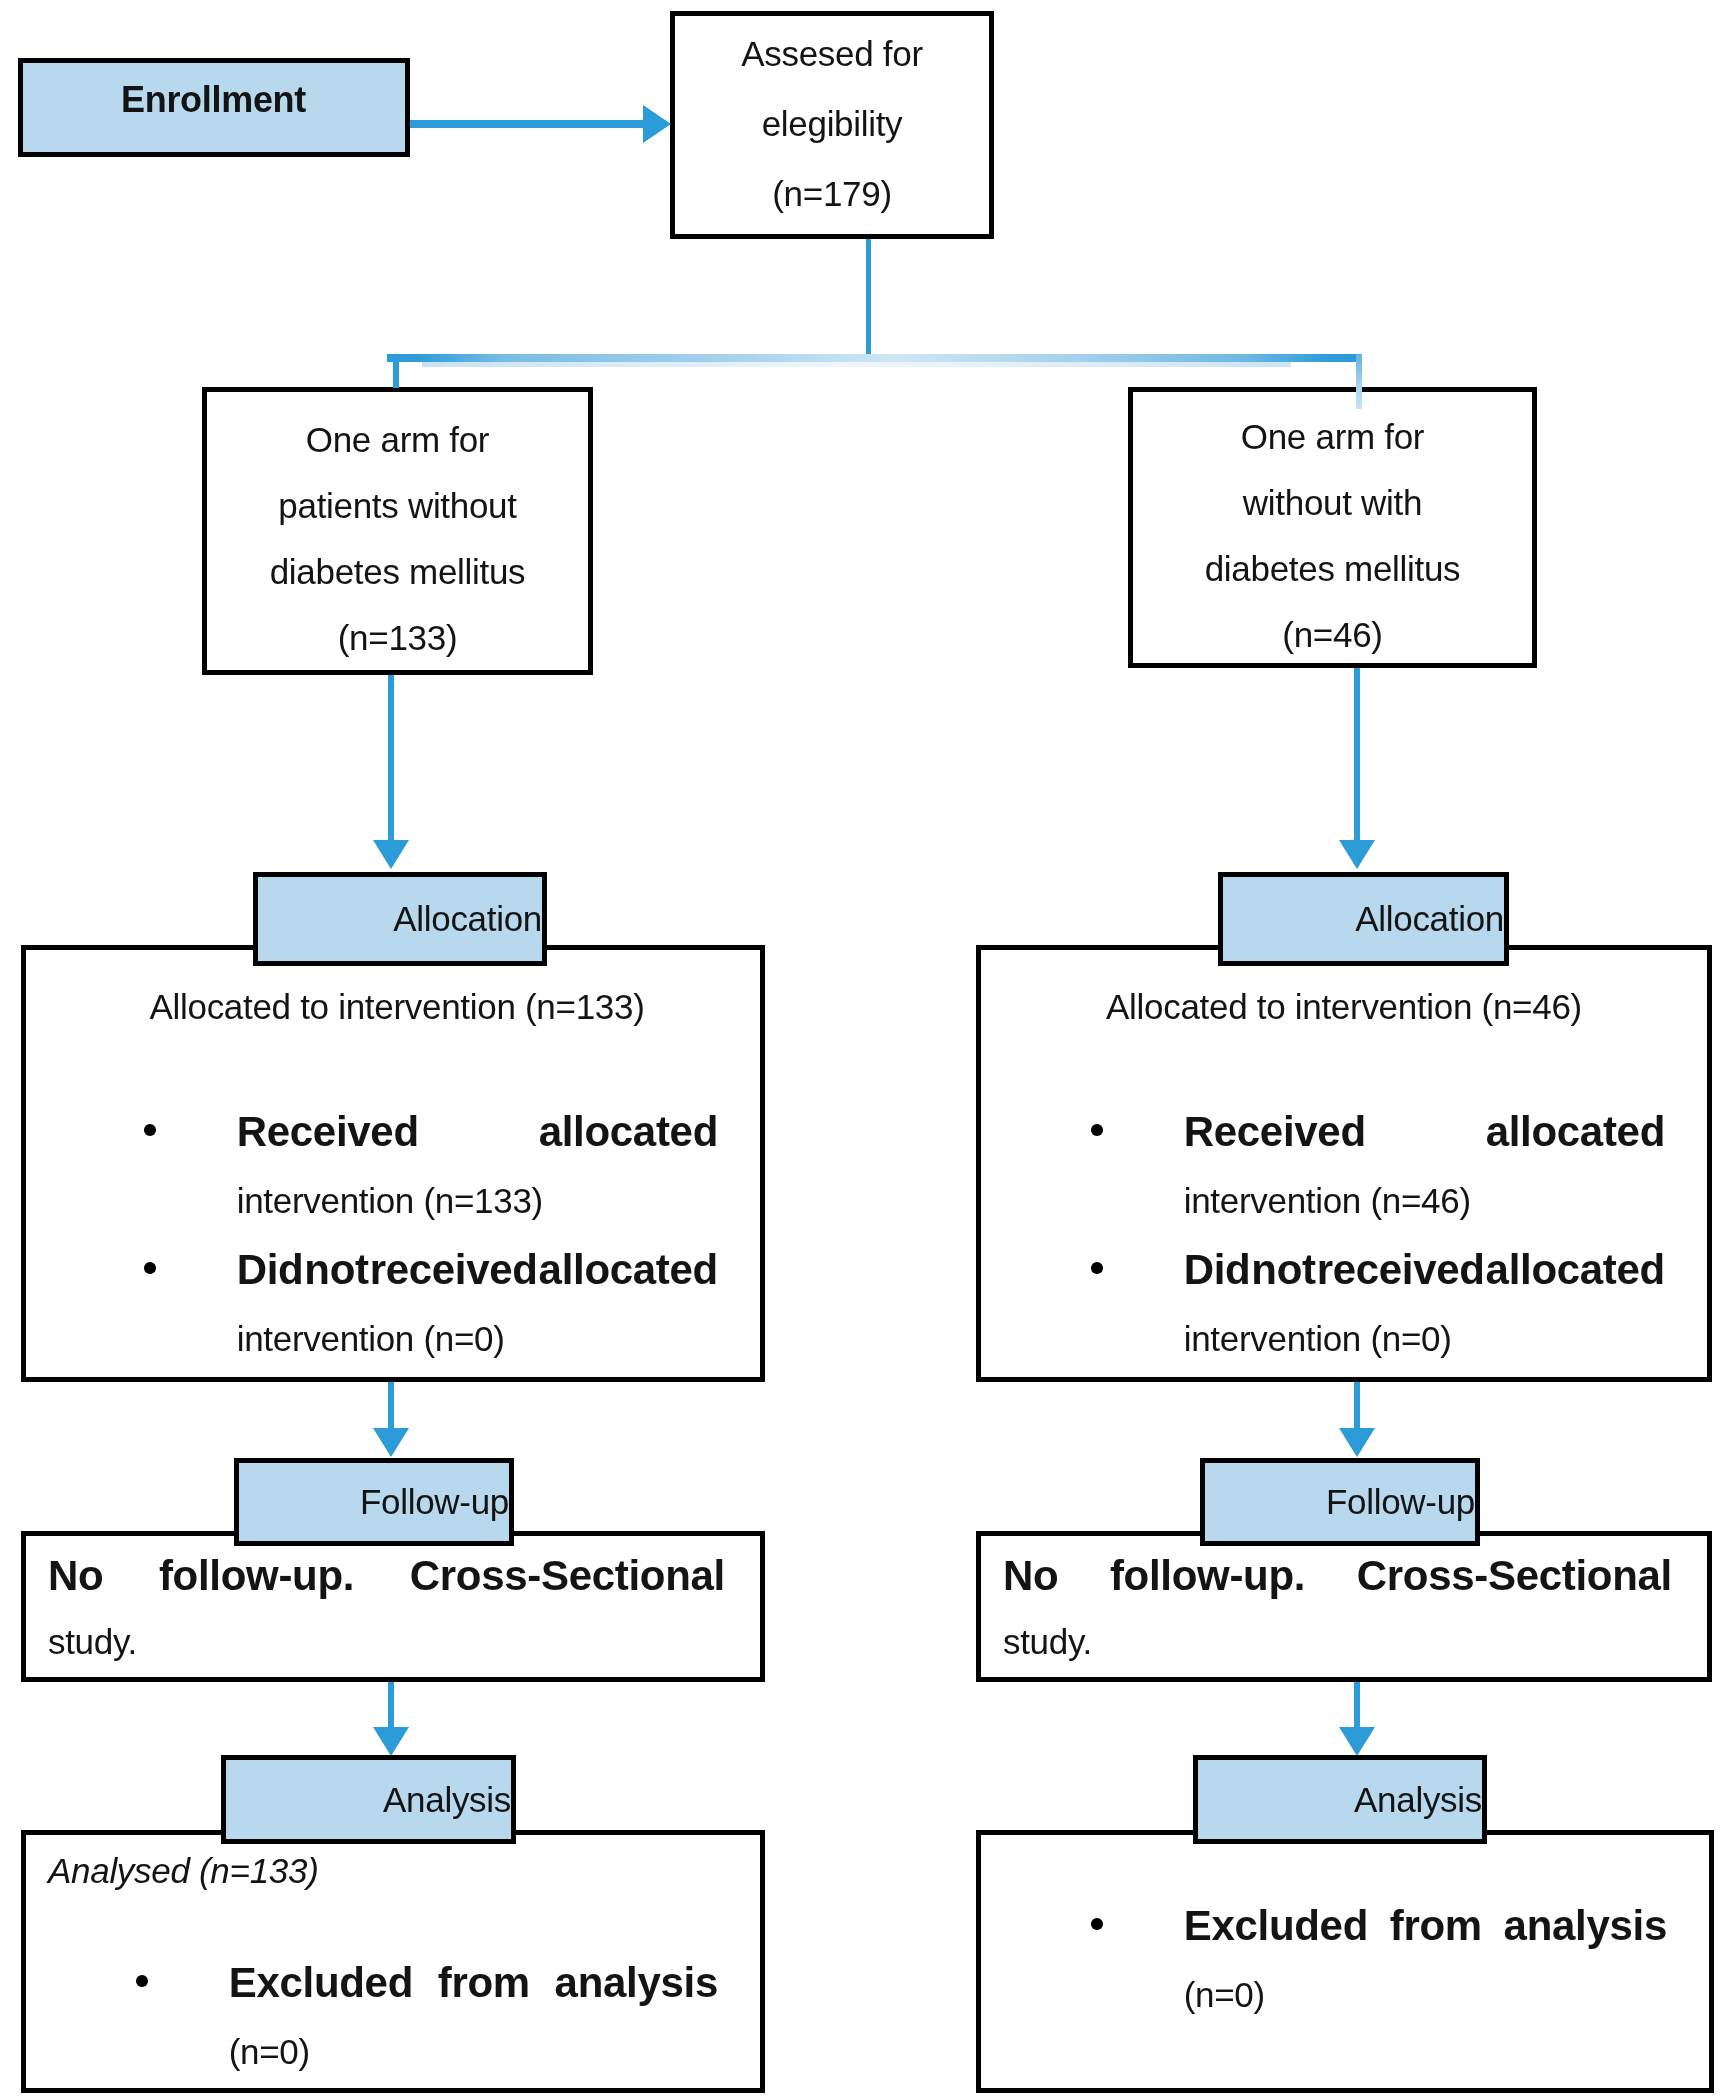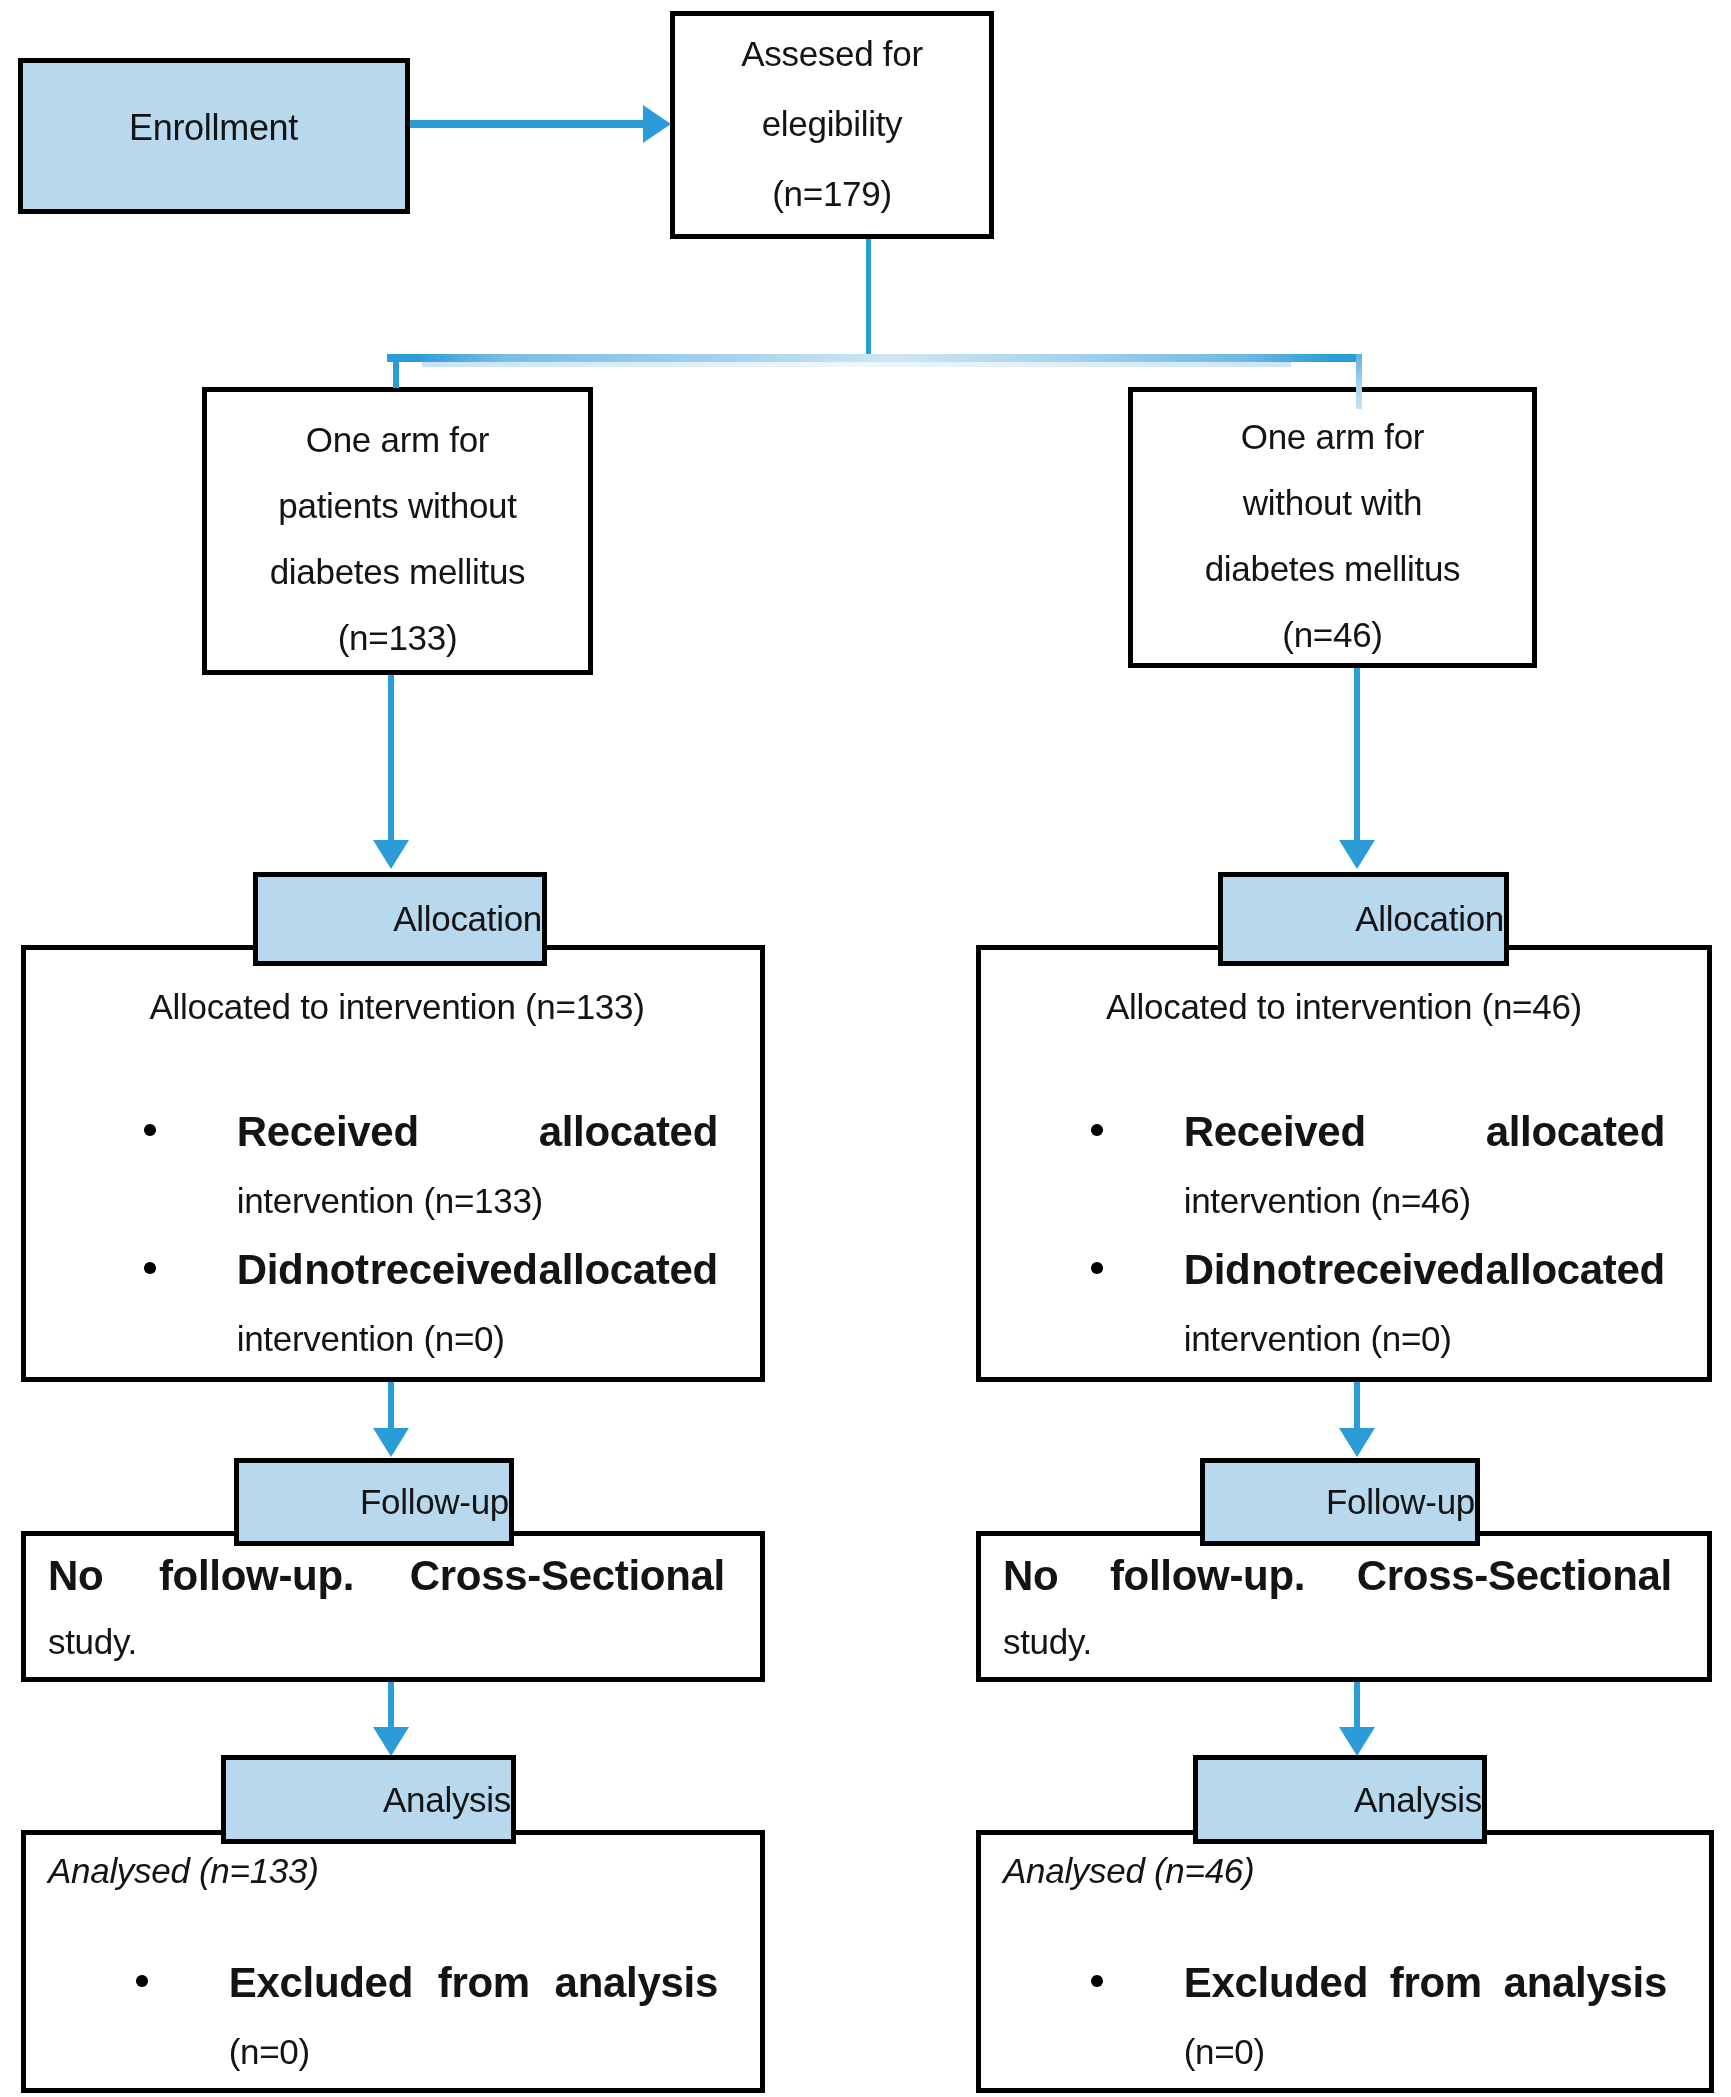--- a/index.html
+++ b/index.html
@@ -42,22 +42,22 @@
   .hhead{position:absolute;width:0;height:0;border-top:19.3px solid transparent;border-bottom:19.3px solid transparent;
          border-left:28px solid var(--arrow);z-index:4;}
   .connector{position:absolute;left:387px;top:354px;width:974px;height:7.6px;z-index:3;
     background:linear-gradient(90deg,#2b9cd8 0%,#2b9cd8 3%,#79bde4 12%,#a6d2ec 35%,#cfe6f5 52%,#a6d2ec 70%,#6eb8e2 88%,#2b9cd8 97%,#2b9cd8 100%);}
   .connector:after{content:"";position:absolute;left:35px;right:70px;top:7.6px;height:5.3px;
     background:linear-gradient(90deg,rgba(189,222,240,0.85),rgba(226,240,249,0.55),rgba(189,222,240,0.8));}
   .dropline{position:absolute;background:var(--arrow);z-index:3;}
   .droplight{position:absolute;width:5.8px;z-index:5;background:linear-gradient(180deg,#5fb2e0,#a6d2ec 55%,#c8e3f4);}
 
   
-  #enrollment{left:17.5px;top:58px;width:392px;height:156px;display:flex;align-items:center;justify-content:center;
-              font-size:36px;letter-spacing:-0.3px;padding-bottom:16px;}
+  #enrollment{left:17.5px;top:58px;width:392px;height:99px;display:flex;align-items:center;justify-content:center;
+              font-size:36px;letter-spacing:-0.3px;padding-bottom:16px;font-weight:bold;}
   #eligibility{left:670px;top:10.5px;width:324px;height:228px;padding-top:3.5px;}
   #arrow1-shaft{left:409px;top:120px;width:236px;height:8.2px;}
   #arrow1-head{left:643px;top:105px;}
   #elig-drop{left:866px;top:239px;width:5.3px;height:117px;}
   #split-drop-left{left:393px;top:354px;width:5.8px;height:34px;}
   #split-drop-right{left:1356px;top:354px;height:55px;}
   #arm-left{left:202px;top:387px;width:391px;height:288px;padding-top:15px;}
   #arm-right{left:1128px;top:387px;width:409px;height:281px;padding-top:11.7px;}
 
   #arrowA-L-shaft{left:388px;top:675px;width:5.8px;height:166px;}
@@ -244,21 +244,20 @@
               <span>Excluded</span>
               <span>from</span>
               <span>analysis</span>
             </div>
             <div class="tline" style="text-align: left;">(n=0)</div>
           </div>
         </div>
       </div>
   </div>
   <div id="analysis-box-R" class="box">
-    <div class="heading-left">Analysed (n=46)</div>
     <div class="analysis-bullets bullets-lh">
         <div class="bullet">
           <span class="dot"></span>
           <div class="btext">
             <div class="jline">
               <span>Excluded</span>
               <span>from</span>
               <span>analysis</span>
             </div>
             <div class="tline" style="text-align: left;">(n=0)</div>

